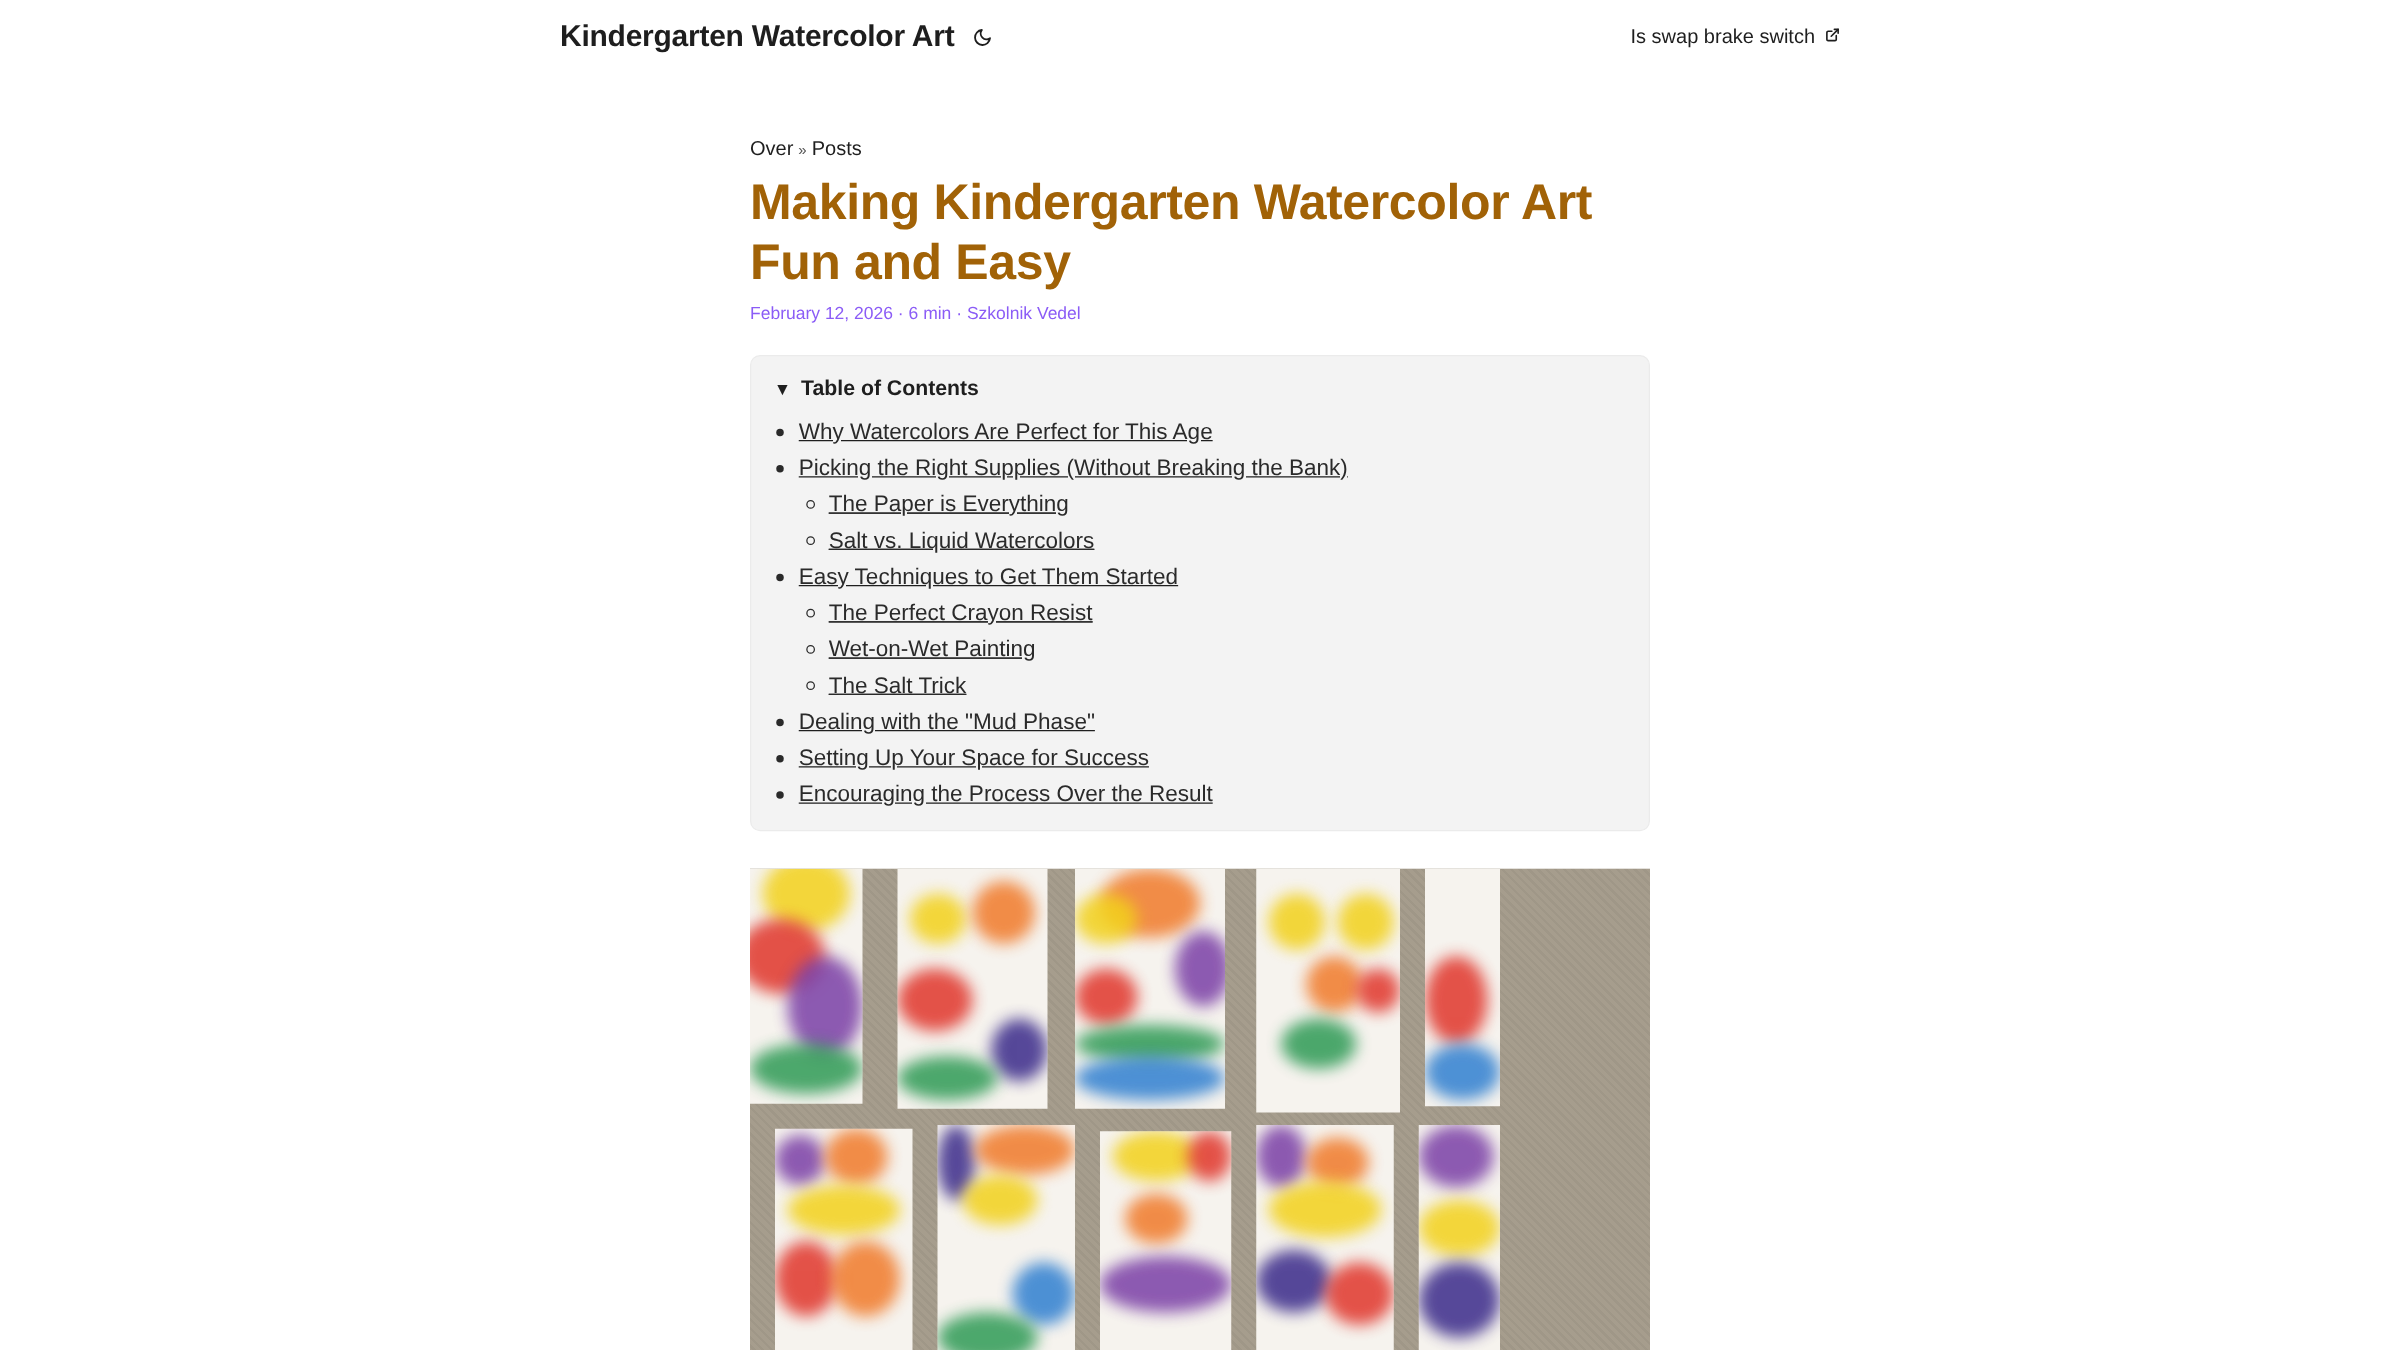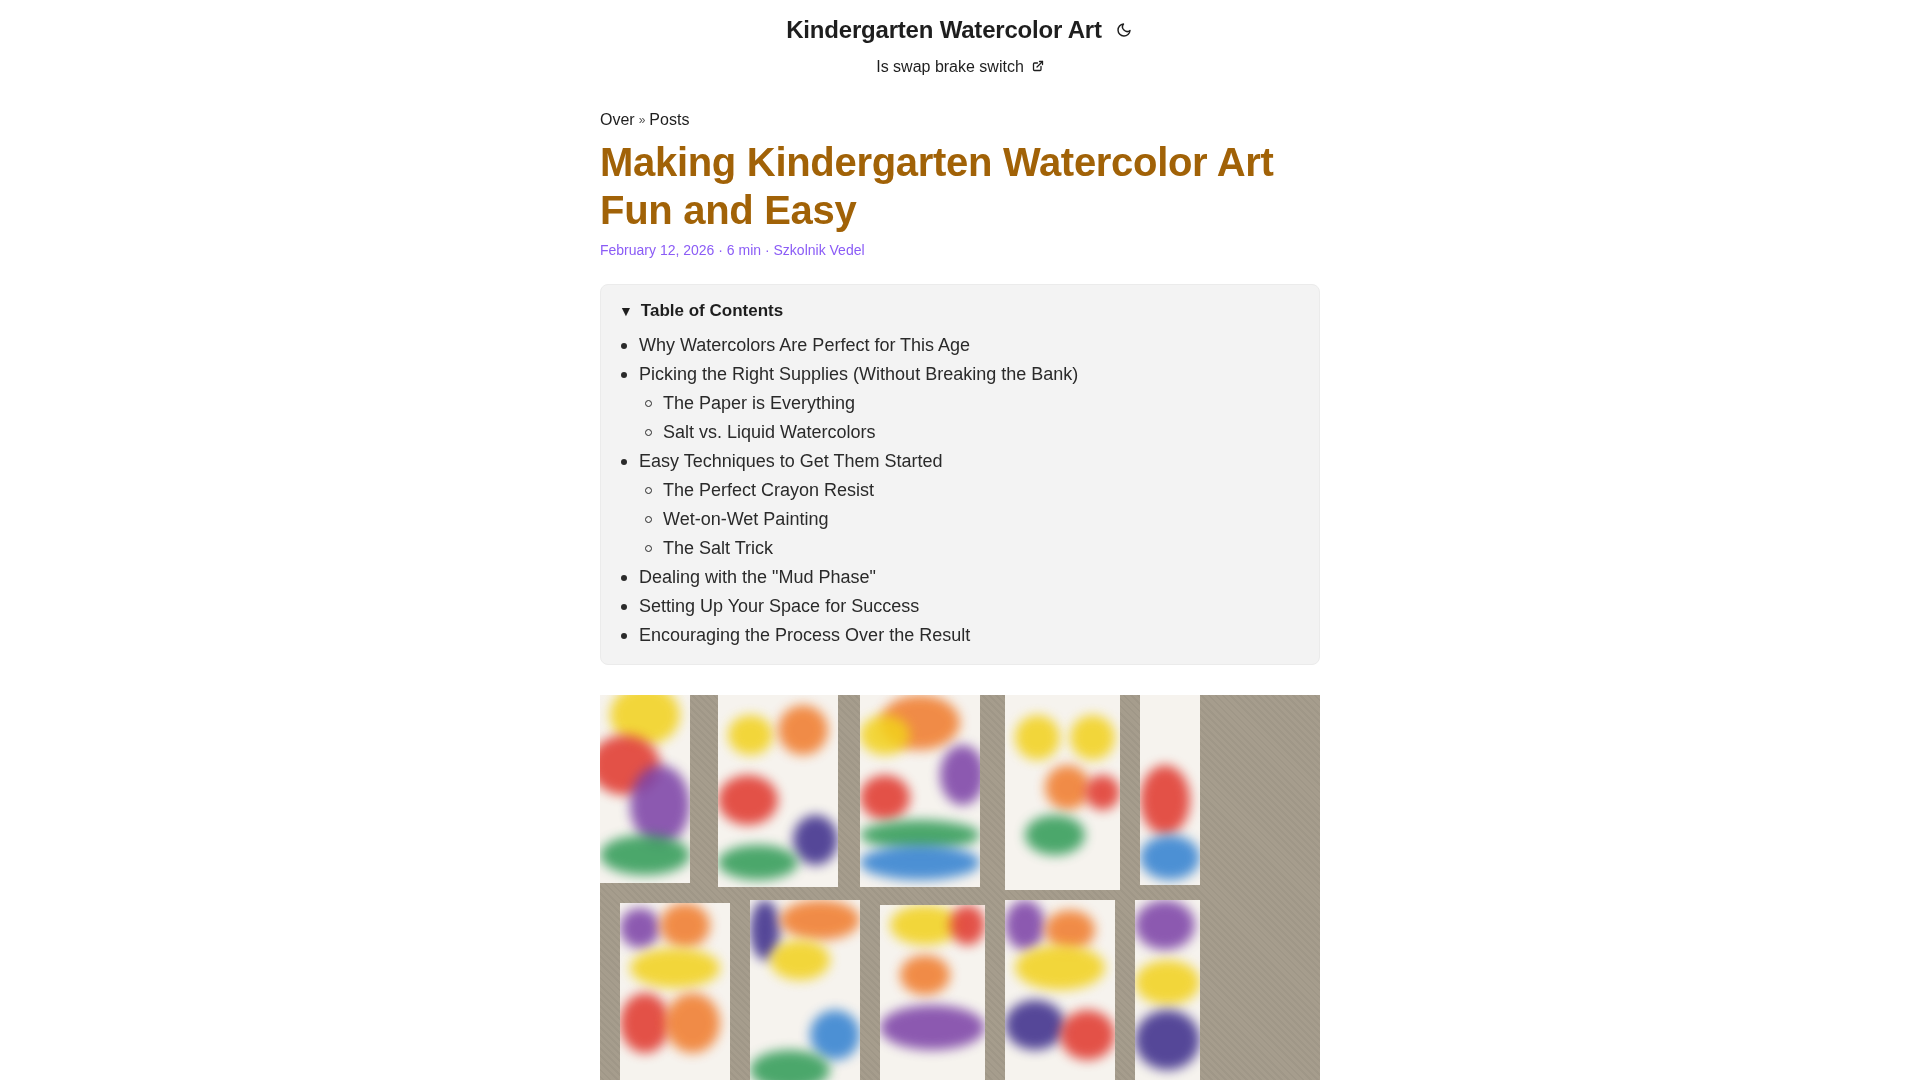--- a/index.html
+++ b/index.html
@@ -1,35 +1,35 @@
 <!DOCTYPE html>
 <html><head>
 <meta charset="utf-8">
 <style>
   * { box-sizing: border-box; margin: 0; padding: 0; }
   html, body { width: 1920px; height: 1080px; overflow: hidden; background: #ffffff; }
   body { font-family: "Liberation Sans", "DejaVu Sans", sans-serif; color: #1f1f1f; position: relative; }
 
-  .header { position: absolute; top: 16px; left: 448px; width: 1024px; height: 60px; display: flex; align-items: center; justify-content: space-between; flex-direction: column; }
+  .header { position: absolute; top: 0; left: 448px; width: 1024px; height: 60px; display: flex; align-items: center; justify-content: space-between; }
   .logo-wrap { display: flex; align-items: center; gap: 12px; }
   .logo { font-size: 24px; font-weight: 700; color: #1e1e1e; text-decoration: none; letter-spacing: -0.2px; }
   .theme-toggle { width: 20px; height: 20px; display: inline-flex; align-items: center; justify-content: center; cursor: pointer; }
   .nav-link { display: flex; align-items: center; gap: 8px; font-size: 16px; color: #1e1e1e; text-decoration: none; }
 
   .main { position: absolute; left: 600px; top: 108px; width: 720px; }
   .breadcrumb { font-size: 16px; color: #1e1e1e; display: flex; align-items: center; gap: 4px; height: 24px; }
   .breadcrumb .sep { font-size: 12px; color: #555; }
   .breadcrumb a { color: #1e1e1e; text-decoration: none; }
   .post-title { font-size: 40px; font-weight: 700; line-height: 48px; color: #a16207; margin-top: 6px; letter-spacing: -0.3px; }
   .post-meta { font-size: 14px; color: #8b5cf6; margin-top: 8px; height: 20px; }
 
   .toc { margin-top: 22px; background: #f3f3f3; border: 1px solid #ebebeb; border-radius: 8px; padding: 10px 18px 14px 18px; }
   .toc-summary { font-size: 17px; font-weight: 700; color: #1e1e1e; display: flex; align-items: center; gap: 8px; height: 32px; cursor: pointer; }
   .toc-summary .tri { font-size: 14px; }
-  .toc ul { list-style: none; }
+  .toc ul { list-style: none; text-decoration: underline; }
   .toc > ul { margin-top: 4px; }
   .toc li { font-size: 18px; line-height: 29px; color: #2a2a2a; }
   .toc li .row { display: flex; align-items: center; }
   .toc li .bullet { width: 20px; display: inline-flex; justify-content: flex-start; padding-left: 2px; }
   .toc li .bullet .dot { width: 6px; height: 6px; border-radius: 50%; background: #2a2a2a; }
   .toc li .bullet .ring { width: 7px; height: 7px; border-radius: 50%; border: 1px solid #2a2a2a; }
   .toc li a { color: #2a2a2a; text-decoration: none; }
   .toc ul.sub { padding-left: 24px; }
 
   .hero { margin-top: 30px; width: 720px; height: 390px; position: relative; overflow: hidden; background: #a59c8c; }

